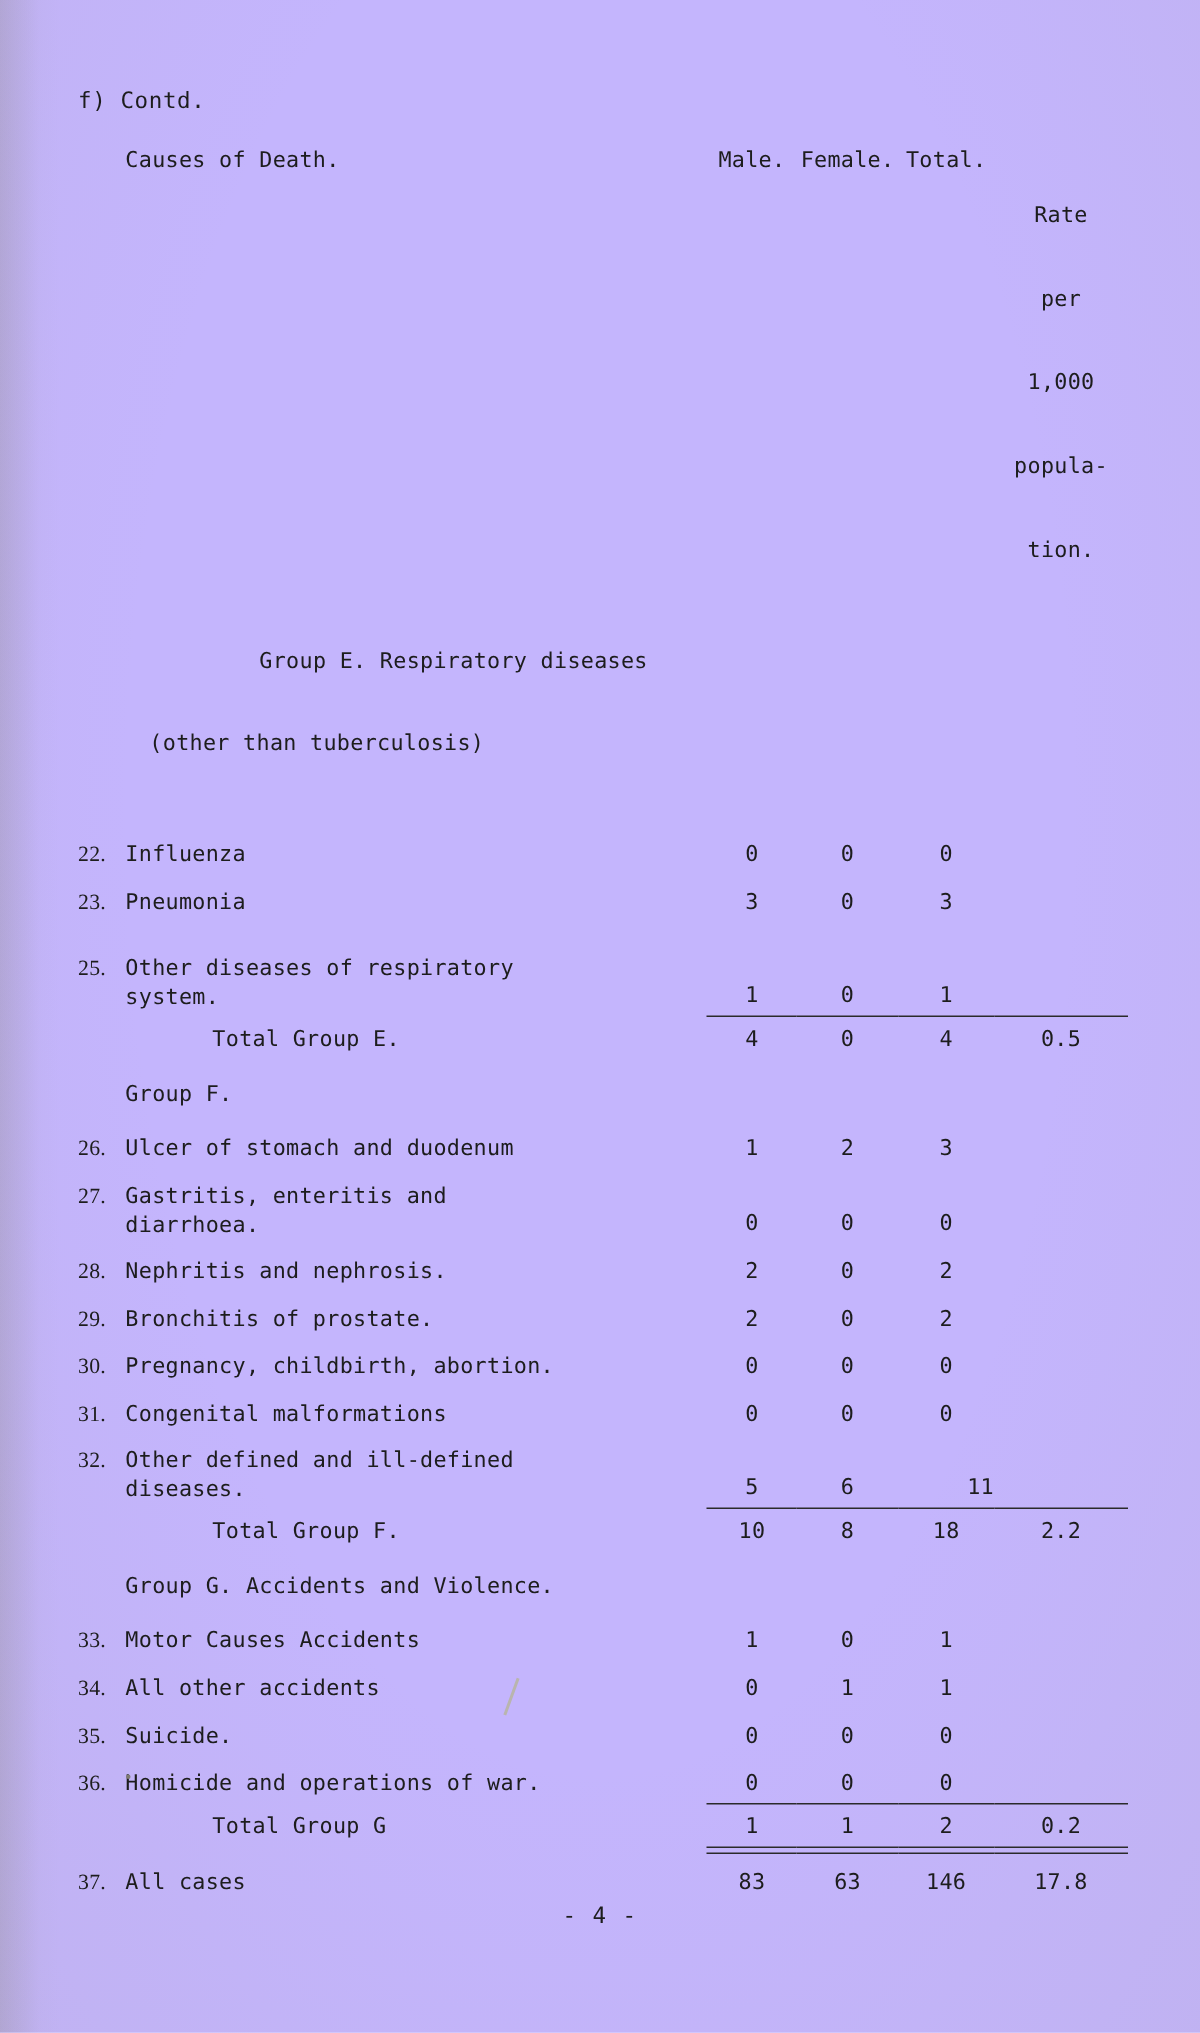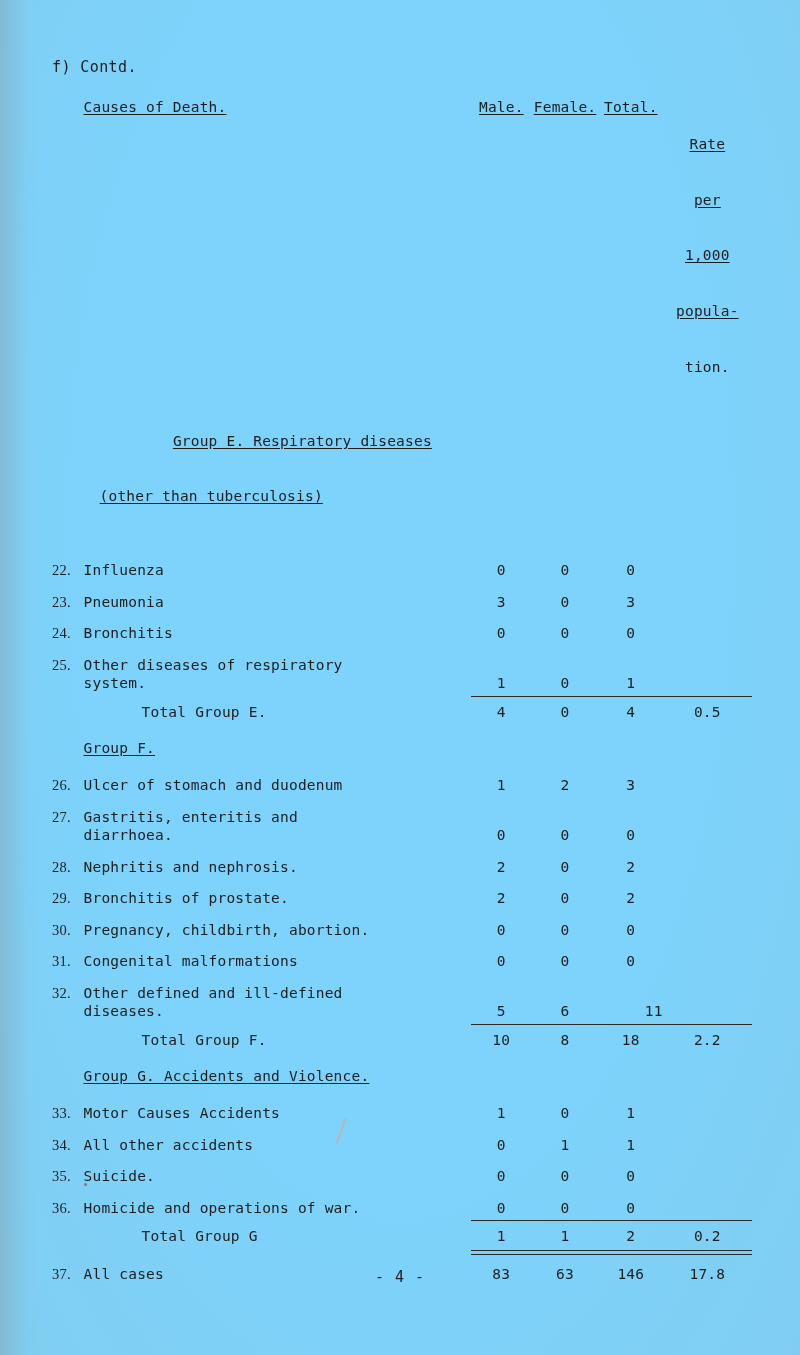--- a/index.html
+++ b/index.html
@@ -13,21 +13,21 @@
     font-family: "DejaVu Sans Mono", monospace;
     color: #1d1d1d;
     position: relative;
     overflow: hidden;
   }
   .page {
     position: absolute;
     left: 0; top: 0;
     width: 800px;
     height: 1355px;
-    background: #7dd3fc;
+    background: #c4b5fd;
   }
   
   .scan-tint {
     position: absolute;
     inset: 0;
     background:
       radial-gradient(ellipse at 50% 40%, rgba(255,255,255,0) 55%, rgba(160,155,145,0.10) 100%),
       linear-gradient(90deg, rgba(150,145,135,0.10) 0px, rgba(255,255,255,0) 40px);
     pointer-events: none;
   }
@@ -71,21 +71,20 @@
   }
   .c-rate {
     width: 84px;
     text-align: center;
     white-space: pre;
   }
   .hdr td {
     padding-bottom: 2px;
   }
   .u {
-    text-decoration: underline;
     text-underline-offset: 2px;
   }
   .spacer-row td {
     height: 13px;
   }
   .small-gap td { height: 9px; }
   .tall-gap td { height: 18px; }
   .rule-row td {
     height: 10px;
   }
@@ -106,21 +105,21 @@
   }
   .group-head {
     white-space: pre;
   }
   .rate-head {
     text-align: center;
     line-height: 1.22;
     font-size: 14.5px;
     white-space: pre;
   }
-  .rate-head div { text-decoration: underline; text-underline-offset: 2px;}
+  .rate-head div { text-underline-offset: 2px;}
   .rate-head .nou { text-decoration: none; }
   .footer-num {
     position: absolute;
     left: 0;
     right: 0;
     top: 1268px;
     text-align: center;
     font-size: 15px;
     letter-spacing: 1px;
   }
@@ -218,28 +217,20 @@
         <td class="c-label">Pneumonia</td>
         <td class="c-male">3</td>
         <td class="c-female">0</td>
         <td class="c-total">3</td>
         <td class="c-rate"></td>
       </tr>
       <tr class="spacer-row">
             <td colspan="6"></td>
           </tr>
 
-      <tr>
-        <td class="c-num">24.</td>
-        <td class="c-label">Bronchitis</td>
-        <td class="c-male">0</td>
-        <td class="c-female">0</td>
-        <td class="c-total">0</td>
-        <td class="c-rate"></td>
-      </tr>
       <tr class="spacer-row">
             <td colspan="6"></td>
           </tr>
 
       <tr>
         <td class="c-num">25.</td>
         <td class="c-label" style="white-space:pre-line;">Other diseases of respiratory
 system.</td>
         <td class="c-male" style="padding-top:18px;">1</td>
         <td class="c-female" style="padding-top:18px;">0</td>

